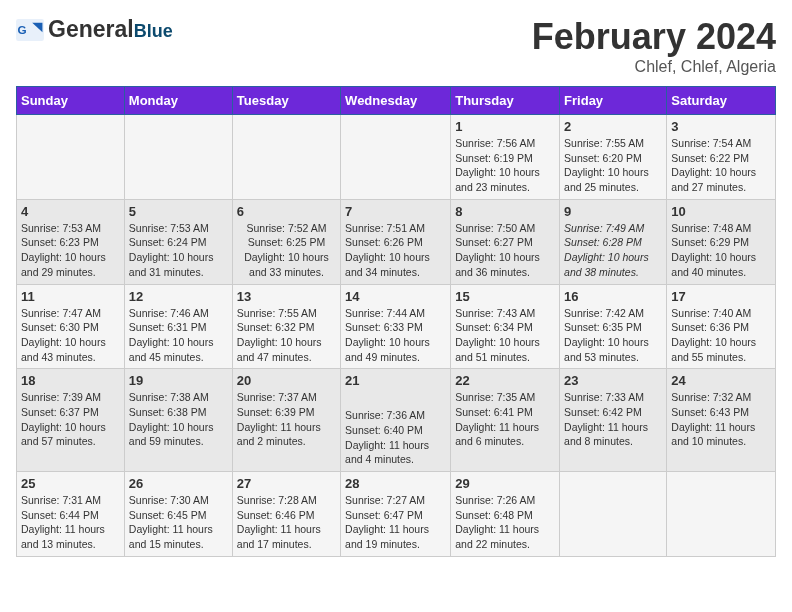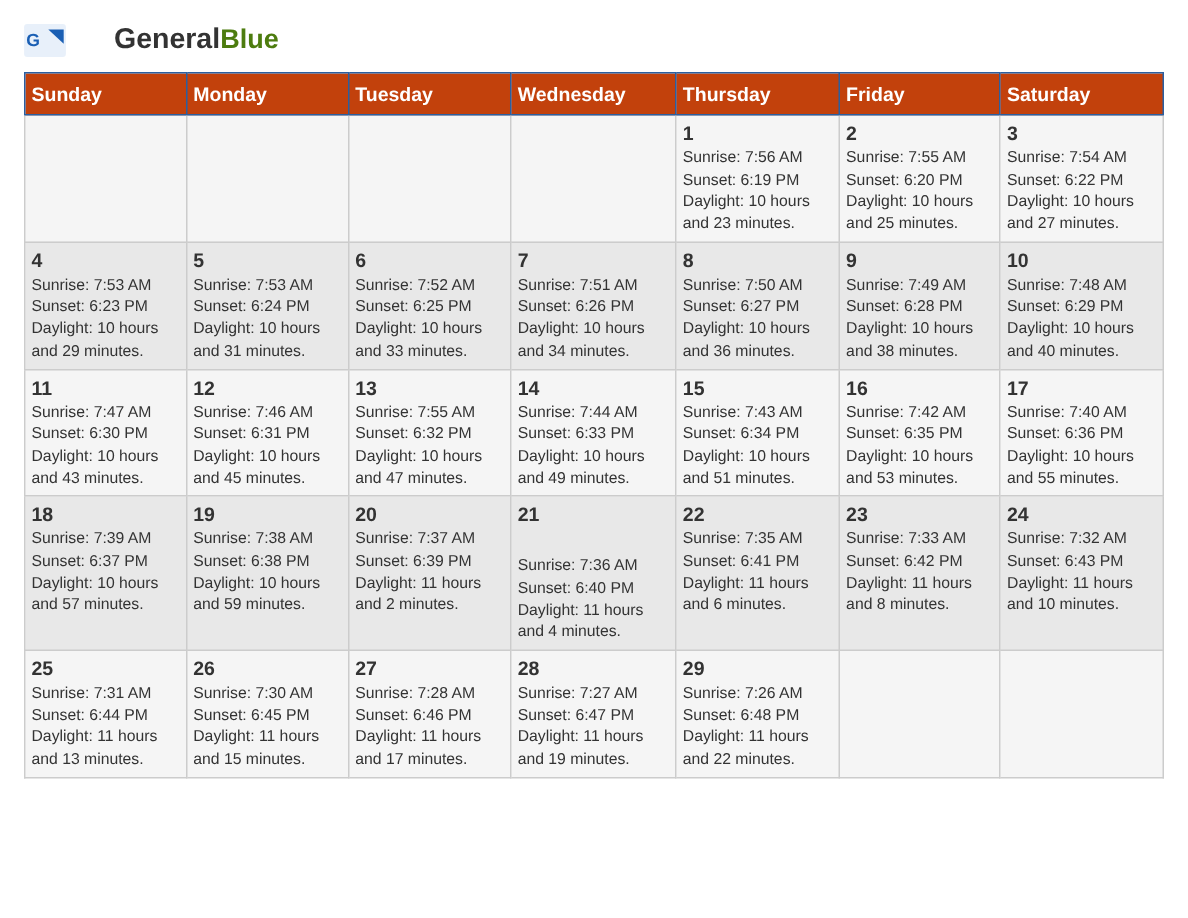--- a/index.html
+++ b/index.html
@@ -14,37 +14,37 @@
       display: flex;
       justify-content: space-between;
       align-items: flex-start;
       margin-bottom: 10px;
     }
     .logo {
       display: flex;
       align-items: center;
       gap: 4px;
     }
-    .logo-text-general { font-size: 19px; font-weight: bold; color: #333; margin-left: 28px; }
-    .logo-text-blue { font-size: 18px; font-weight: bold; color: #4d7c0f; }
+    .logo-text-general { font-size: 23px; font-weight: bold; color: #333; }
+    .logo-text-blue { font-size: 18px; font-weight: bold; color: #0c4a6e; }
     .logo-icon {
       width: 28px;
       height: 22px;
       position: relative;
     }
     .title-area { text-align: right; }
     .title-month { font-size: 36px; font-weight: bold; color: #333; }
     .title-location { font-size: 16px; color: #555; }
     table {
       width: 100%;
       border-collapse: collapse;
       font-size: 11px;
     }
     thead tr th {
-      background-color: #c2410c;
+      background-color: #6d28d9;
       color: #fff;
       padding: 6px 4px;
       text-align: left;
       font-size: 13px;
       font-weight: bold;
       border: 1px solid #2a5fa0;
     }
     tbody tr td {
       border: 1px solid #ccc;
       vertical-align: top;
@@ -75,20 +75,24 @@
   <div class="logo">
     <svg class="logo-icon" width="38" height="30" viewBox="0 0 38 30">
       <rect x="0" y="0" width="38" height="30" rx="3" fill="#e8f0fa"></rect>
       <text x="2" y="20" font-size="16" font-weight="bold" fill="#1a5fb4">G</text>
       <polygon points="22,5 36,5 36,18" fill="#1a5fb4"></polygon>
     </svg>
     <div>
       <span class="logo-text-general">General</span><span class="logo-text-blue">Blue</span>
     </div>
   </div>
+  <div class="title-area">
+    <div class="title-month">February 2024</div>
+    <div class="title-location">Chlef, Chlef, Algeria</div>
+  </div>
 </div>
 
 <table>
   <thead>
     <tr>
     <th>Sunday</th>
         <th>Monday</th>
         <th>Tuesday</th>
         <th>Wednesday</th>
         <th>Thursday</th>
@@ -129,39 +133,39 @@
 Daylight: 10 hours and 29 minutes.</div>
         </td>
         <td>
           <span class="day-number">5</span>
           <div class="day-info" style="white-space: pre-line;">Sunrise: 7:53 AM
 Sunset: 6:24 PM
 Daylight: 10 hours and 31 minutes.</div>
         </td>
         <td>
           <span class="day-number">6</span>
-          <div class="day-info" style="white-space: pre-line;">Sunrise: 7:52 AM
+          <div class="day-info" style="white-space: pre-line; text-align: center;">Sunrise: 7:52 AM
 Sunset: 6:25 PM
 Daylight: 10 hours and 33 minutes.</div>
         </td>
         <td>
           <span class="day-number">7</span>
           <div class="day-info" style="white-space: pre-line;">Sunrise: 7:51 AM
 Sunset: 6:26 PM
 Daylight: 10 hours and 34 minutes.</div>
         </td>
         <td>
           <span class="day-number">8</span>
           <div class="day-info" style="white-space: pre-line;">Sunrise: 7:50 AM
 Sunset: 6:27 PM
 Daylight: 10 hours and 36 minutes.</div>
         </td>
         <td>
           <span class="day-number">9</span>
-          <div class="day-info" style="white-space: pre-line;">Sunrise: 7:49 AM
+          <div class="day-info" style="white-space: pre-line; font-style: italic;">Sunrise: 7:49 AM
 Sunset: 6:28 PM
 Daylight: 10 hours and 38 minutes.</div>
         </td>
         <td>
           <span class="day-number">10</span>
           <div class="day-info" style="white-space: pre-line;">Sunrise: 7:48 AM
 Sunset: 6:29 PM
 Daylight: 10 hours and 40 minutes.</div>
         </td>
       </tr>

